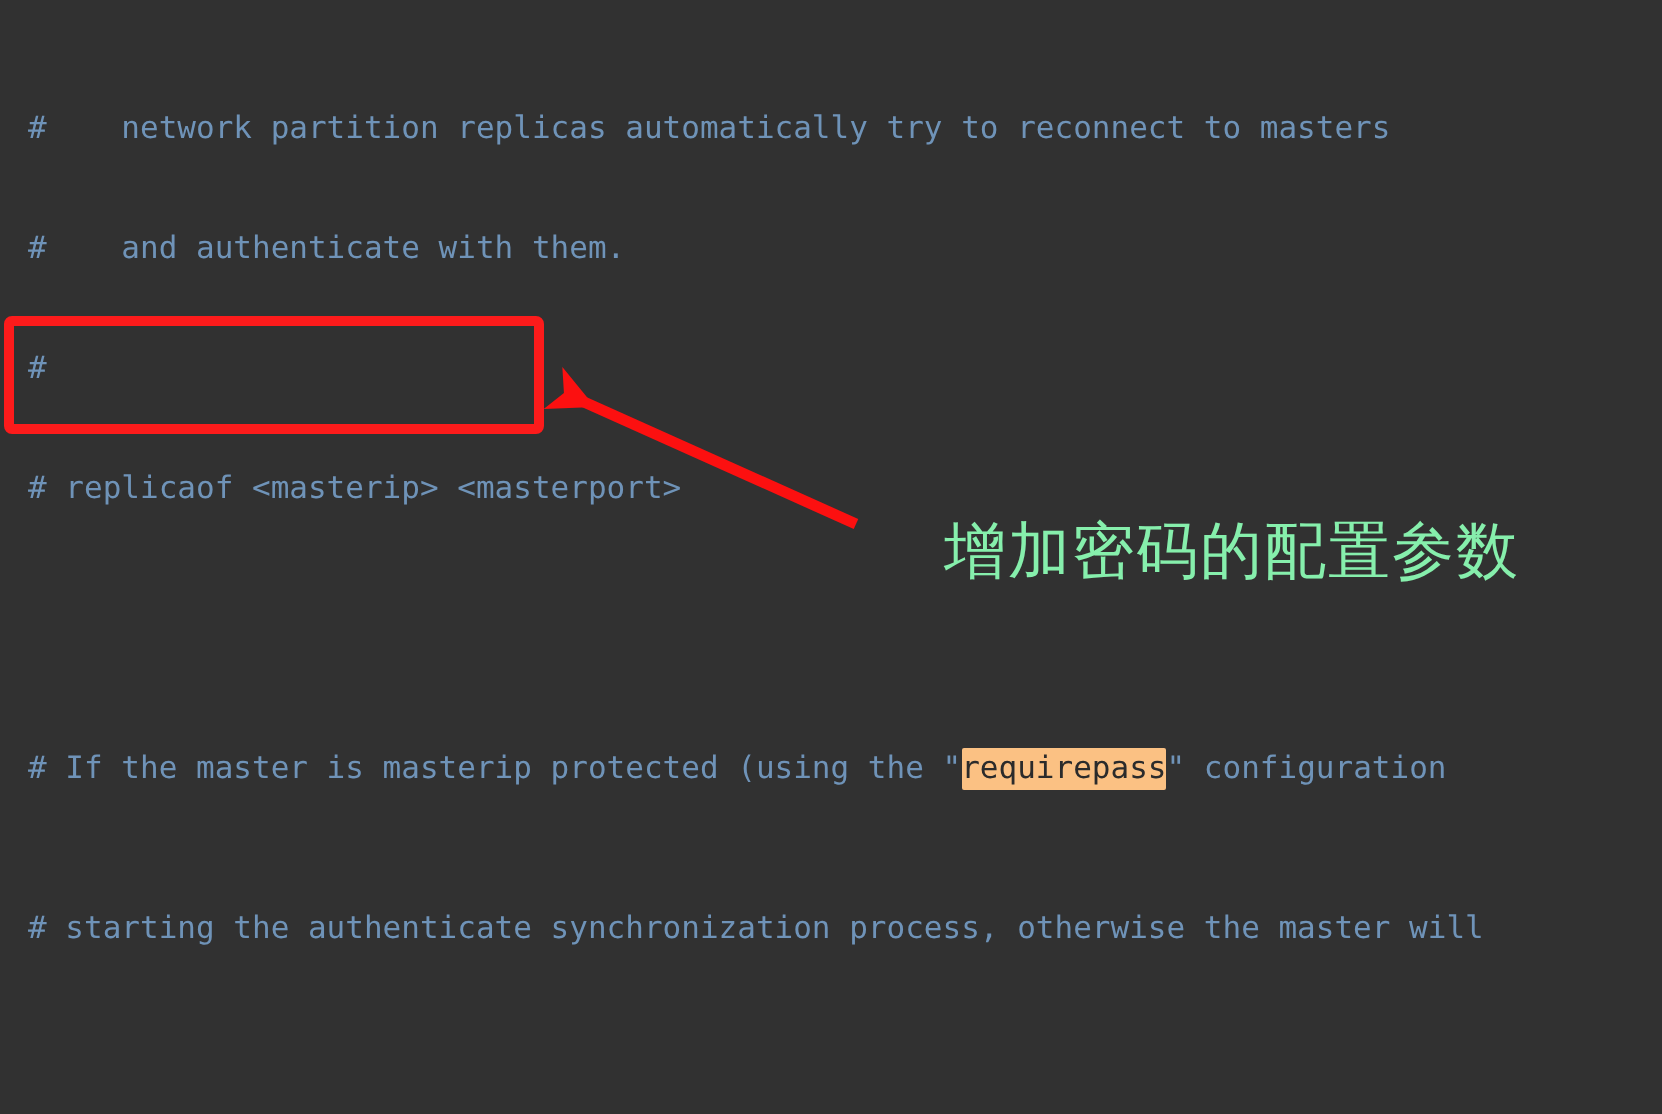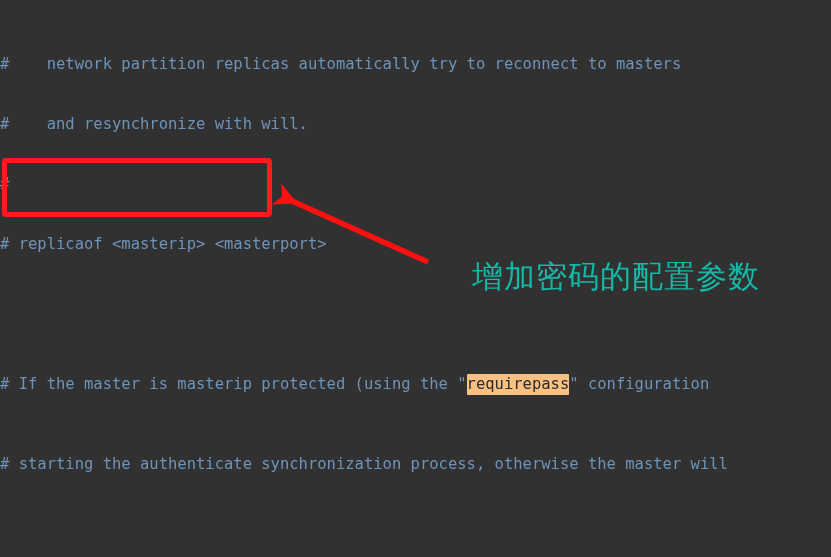--- a/index.html
+++ b/index.html
@@ -29,21 +29,21 @@
     font-size: 15.5px;
     line-height: 20px;
     color: #6f93b8;
     white-space: pre;
     letter-spacing: 0px;
   }
   #code .line {
     height: 20px;
     white-space: pre;
     display: block;
-    padding-left: 0;
+    padding-left: 14px;
   }
   
   #code { top: -6px; }
 
   .hl {
     background: #fbc183;
     color: #2b2b2b;
     padding: 1px 0 2px 0;
     border-radius: 1px;
     text-align: right;
@@ -57,21 +57,21 @@
     pointer-events: none;
   }
   .ann-box {
     position: absolute;
     border: 5px solid #fc1b1b;
     border-radius: 4px;
     box-sizing: border-box;
   }
   .ann-text-cn {
     position: absolute;
-    color: #14b8a6;
+    color: #86efac;
     font-family: "DejaVu Sans", "Liberation Sans", sans-serif;
     font-size: 31px;
     line-height: 33px;
     font-weight: 400;
     white-space: nowrap;
     letter-spacing: 1px;
   }
   svg.ann-arrow {
     position: absolute;
     left: 0; top: 0;
@@ -81,21 +81,21 @@
   }
 </style>
 </head>
 <body>
 
 <div id="screen">
 
   <div id="code">
 
     <span class="line"><span>#    network partition replicas automatically try to reconnect to masters</span></span>
-    <span class="line"><span>#    and resynchronize with will.</span></span>
+    <span class="line"><span>#    and authenticate with them.</span></span>
     <span class="line"><span>#</span></span>
     <span class="line"><span># replicaof &lt;masterip&gt; &lt;masterport&gt;</span></span>
     <span class="line"><span></span></span>
 
     <span class="line"><span># If the master is masterip protected (using the "</span><span class="hl">requirepass</span><span>" configuration</span></span>
 
     <span class="line"><span># starting the authenticate synchronization process, otherwise the master will</span></span>
     
 
     

